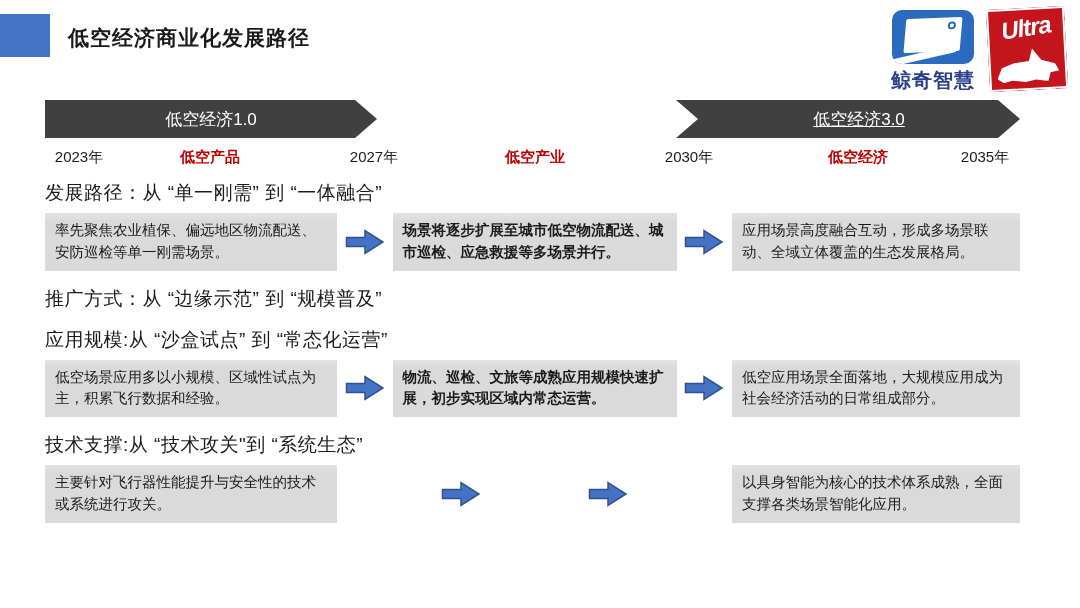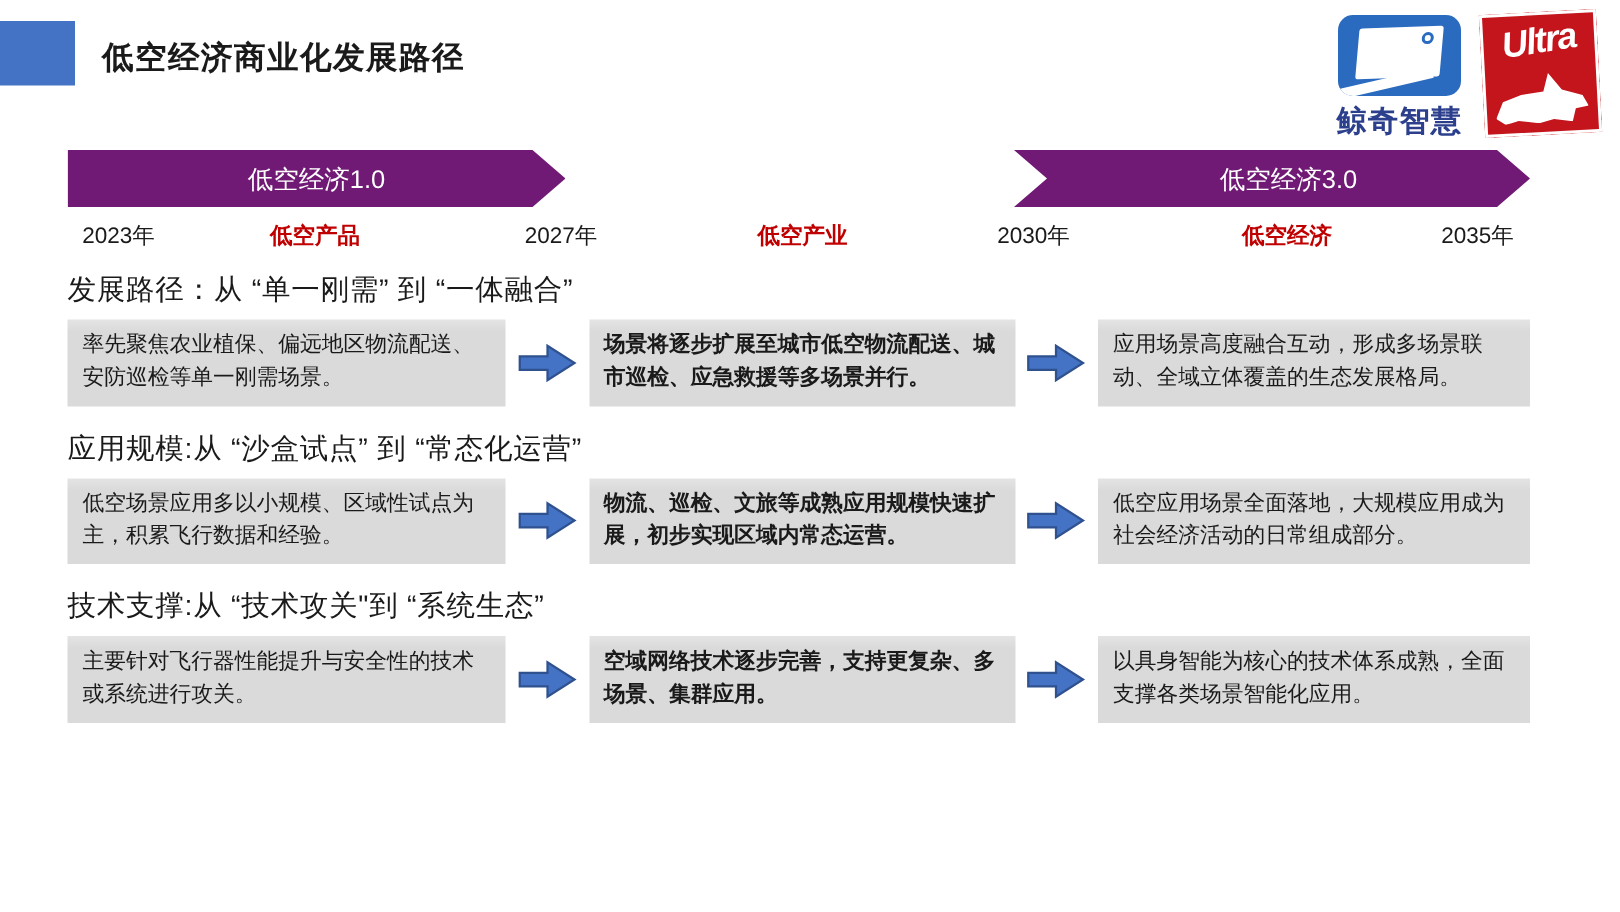--- a/index.html
+++ b/index.html
@@ -17,25 +17,25 @@
   .whale-eye { position:absolute; right:6px; top:4px; width:8px; height:8px; border:2.5px solid #2a6bbf; border-radius:50%; }
   .whale-slash { position:absolute; left:-16px; bottom:3px; width:80px; height:7px; background:#fff; transform:rotate(-13deg); }
   .whale-label { margin-top:3px; font-size:20px; font-weight:bold; color:#2b3f8c; letter-spacing:1px; }
 
   .logo-ultra { position:absolute; left:988px; top:8px; width:78px; height:82px; background:#c4151c; transform:rotate(-3deg); box-shadow:0 0 0 2px #fff inset; }
   .ultra-word { display:block; text-align:center; margin-top:6px; color:#fff; font-size:24px; font-weight:bold; font-style:italic; transform:rotate(-6deg); letter-spacing:-1px; }
   .rhino { position:absolute; left:8px; bottom:8px; width:62px; height:36px; background:#fff;
     clip-path:polygon(0% 88%, 8% 58%, 28% 46%, 52% 42%, 58% 8%, 72% 40%, 94% 52%, 100% 72%, 86% 76%, 82% 100%, 62% 94%, 46% 100%, 24% 94%, 10% 100%); }
 
   
-  .stage { position:absolute; top:100px; height:38px; background:#701a75; color:#fff;
+  .stage { position:absolute; top:100px; height:38px; background:#404040; color:#fff;
     display:flex; align-items:center; justify-content:center; font-size:17px; }
   .stage1 { left:45px;  width:332px; clip-path:polygon(0 0, calc(100% - 22px) 0, 100% 50%, calc(100% - 22px) 100%, 0 100%); }
   .stage2 { left:361px; width:331px; clip-path:polygon(0 0, calc(100% - 22px) 0, 100% 50%, calc(100% - 22px) 100%, 0 100%, 22px 50%); padding-left:22px; }
-  .stage3 { left:676px; width:344px; clip-path:polygon(0 0, calc(100% - 22px) 0, 100% 50%, calc(100% - 22px) 100%, 0 100%, 22px 50%); padding-left:22px; }
+  .stage3 { left:676px; width:344px; clip-path:polygon(0 0, calc(100% - 22px) 0, 100% 50%, calc(100% - 22px) 100%, 0 100%, 22px 50%); padding-left:22px;text-decoration:underline; }
 
   .marker { position:absolute; top:148px; transform:translateX(-50%); font-size:15px; white-space:nowrap; }
   .marker.theme { color:#C00000; font-weight:bold; }
   .m0{left:79px;} .m1{left:210px;} .m2{left:374px;} .m3{left:535px;text-align:right;} .m4{left:689px;} .m5{left:858px;} .m6{left:985px;}
 
   
   .sections { position:absolute; left:45px; top:180px; width:975px; }
   .section { margin-bottom:15px; }
   .section-heading { font-size:19px; font-weight:normal; margin-bottom:7px; letter-spacing:0.5px; }
   .stage-row { display:flex; align-items:stretch; justify-content:space-between; }
@@ -97,20 +97,21 @@
         <div class="flow-arrow">
           <svg width="40" height="28" viewBox="0 0 40 28">
               <path d="M1.5 9.5 H20 V2.5 L38 14 L20 25.5 V18.5 H1.5 Z" fill="#4472C4" stroke="#2F528F" stroke-width="1.5"></path>
             </svg>
         </div>
         <div class="stage-box sb3">应用场景高度融合互动，形成多场景联动、全域立体覆盖的生态发展格局。</div>
       </div>
     </div>
 
     <div class="section">
+      <div class="section-heading">推广方式：从 “边缘示范” 到 “规模普及”</div>
     </div>
 
     <div class="section">
       <div class="section-heading">应用规模:从 “沙盒试点” 到 “常态化运营”</div>
       <div class="stage-row">
         <div class="stage-box sb1">低空场景应用多以小规模、区域性试点为主，积累飞行数据和经验。</div>
         <div class="flow-arrow">
           <svg width="40" height="28" viewBox="0 0 40 28">
               <path d="M1.5 9.5 H20 V2.5 L38 14 L20 25.5 V18.5 H1.5 Z" fill="#4472C4" stroke="#2F528F" stroke-width="1.5"></path>
             </svg>
@@ -127,21 +128,20 @@
 
     <div class="section">
       <div class="section-heading">技术支撑:从 “技术攻关"到 “系统生态”</div>
       <div class="stage-row">
         <div class="stage-box sb1">主要针对飞行器性能提升与安全性的技术或系统进行攻关。</div>
         <div class="flow-arrow">
           <svg width="40" height="28" viewBox="0 0 40 28">
               <path d="M1.5 9.5 H20 V2.5 L38 14 L20 25.5 V18.5 H1.5 Z" fill="#4472C4" stroke="#2F528F" stroke-width="1.5"></path>
             </svg>
         </div>
-        <div class="stage-box sb2">空域网络技术逐步完善，支持更复杂、多场景、集群应用。</div>
         <div class="flow-arrow">
           <svg width="40" height="28" viewBox="0 0 40 28">
               <path d="M1.5 9.5 H20 V2.5 L38 14 L20 25.5 V18.5 H1.5 Z" fill="#4472C4" stroke="#2F528F" stroke-width="1.5"></path>
             </svg>
         </div>
         <div class="stage-box sb3">以具身智能为核心的技术体系成熟，全面支撑各类场景智能化应用。</div>
       </div>
     </div>
 
   </div>

